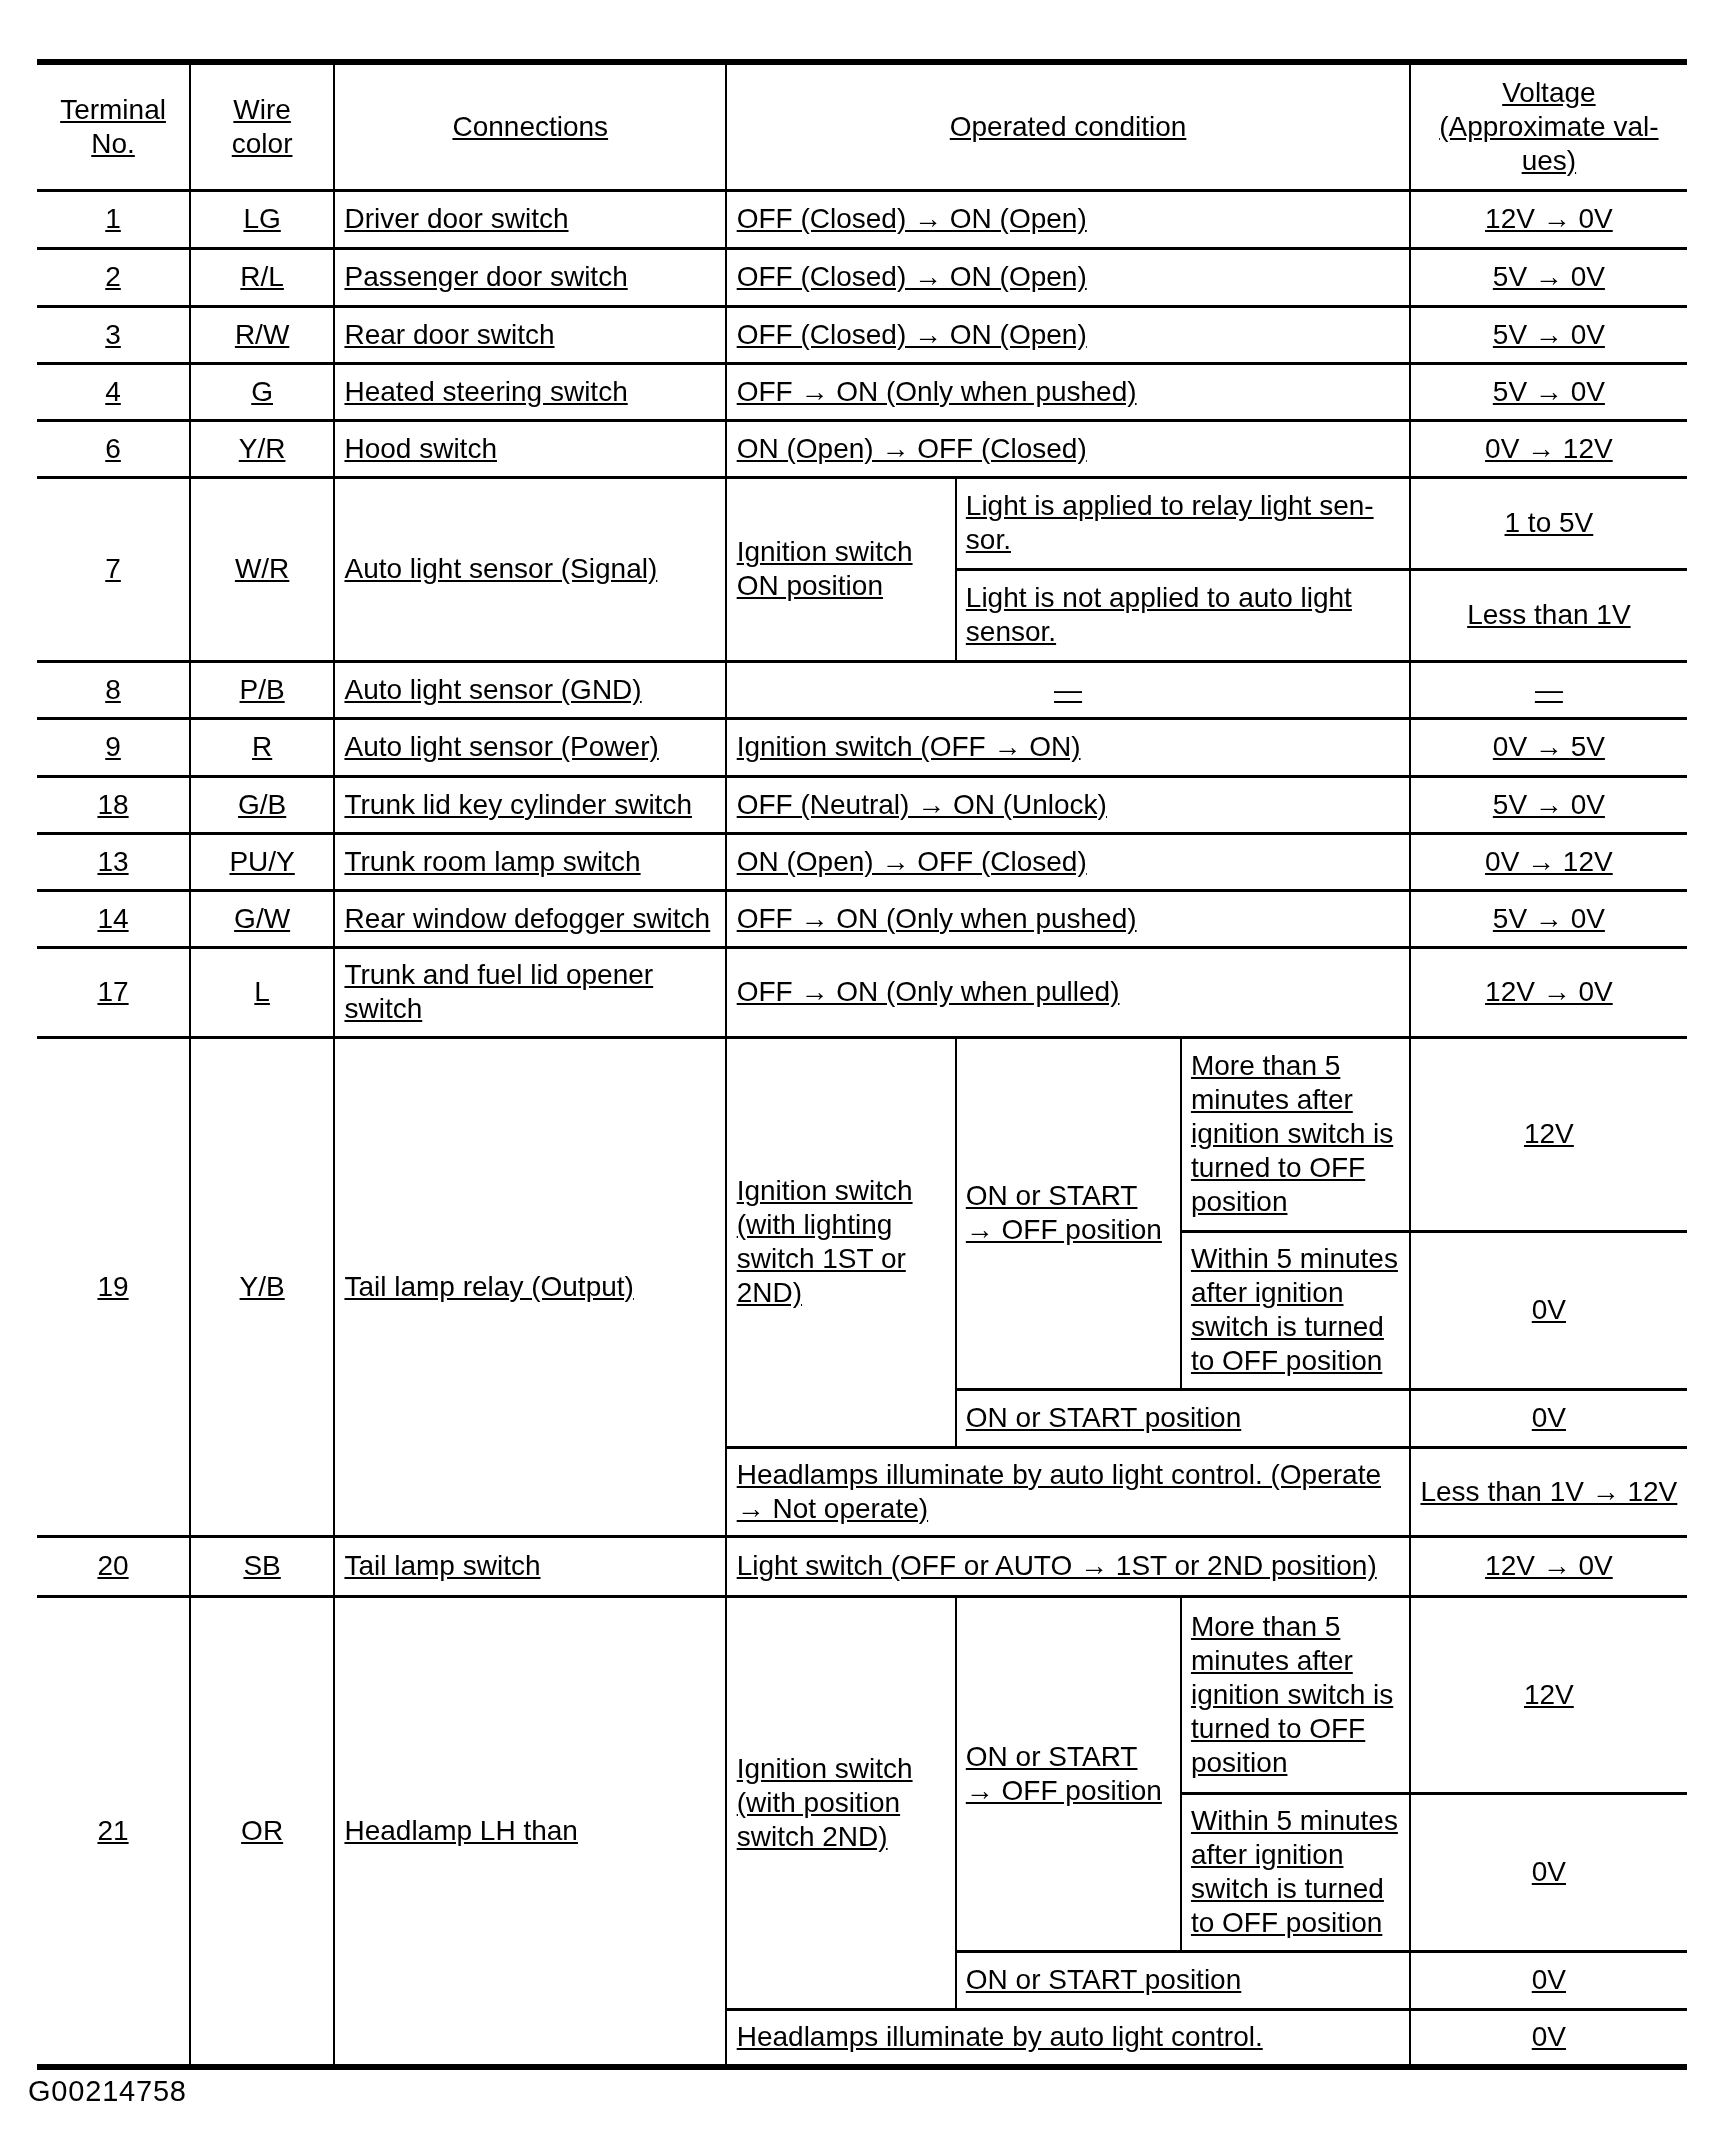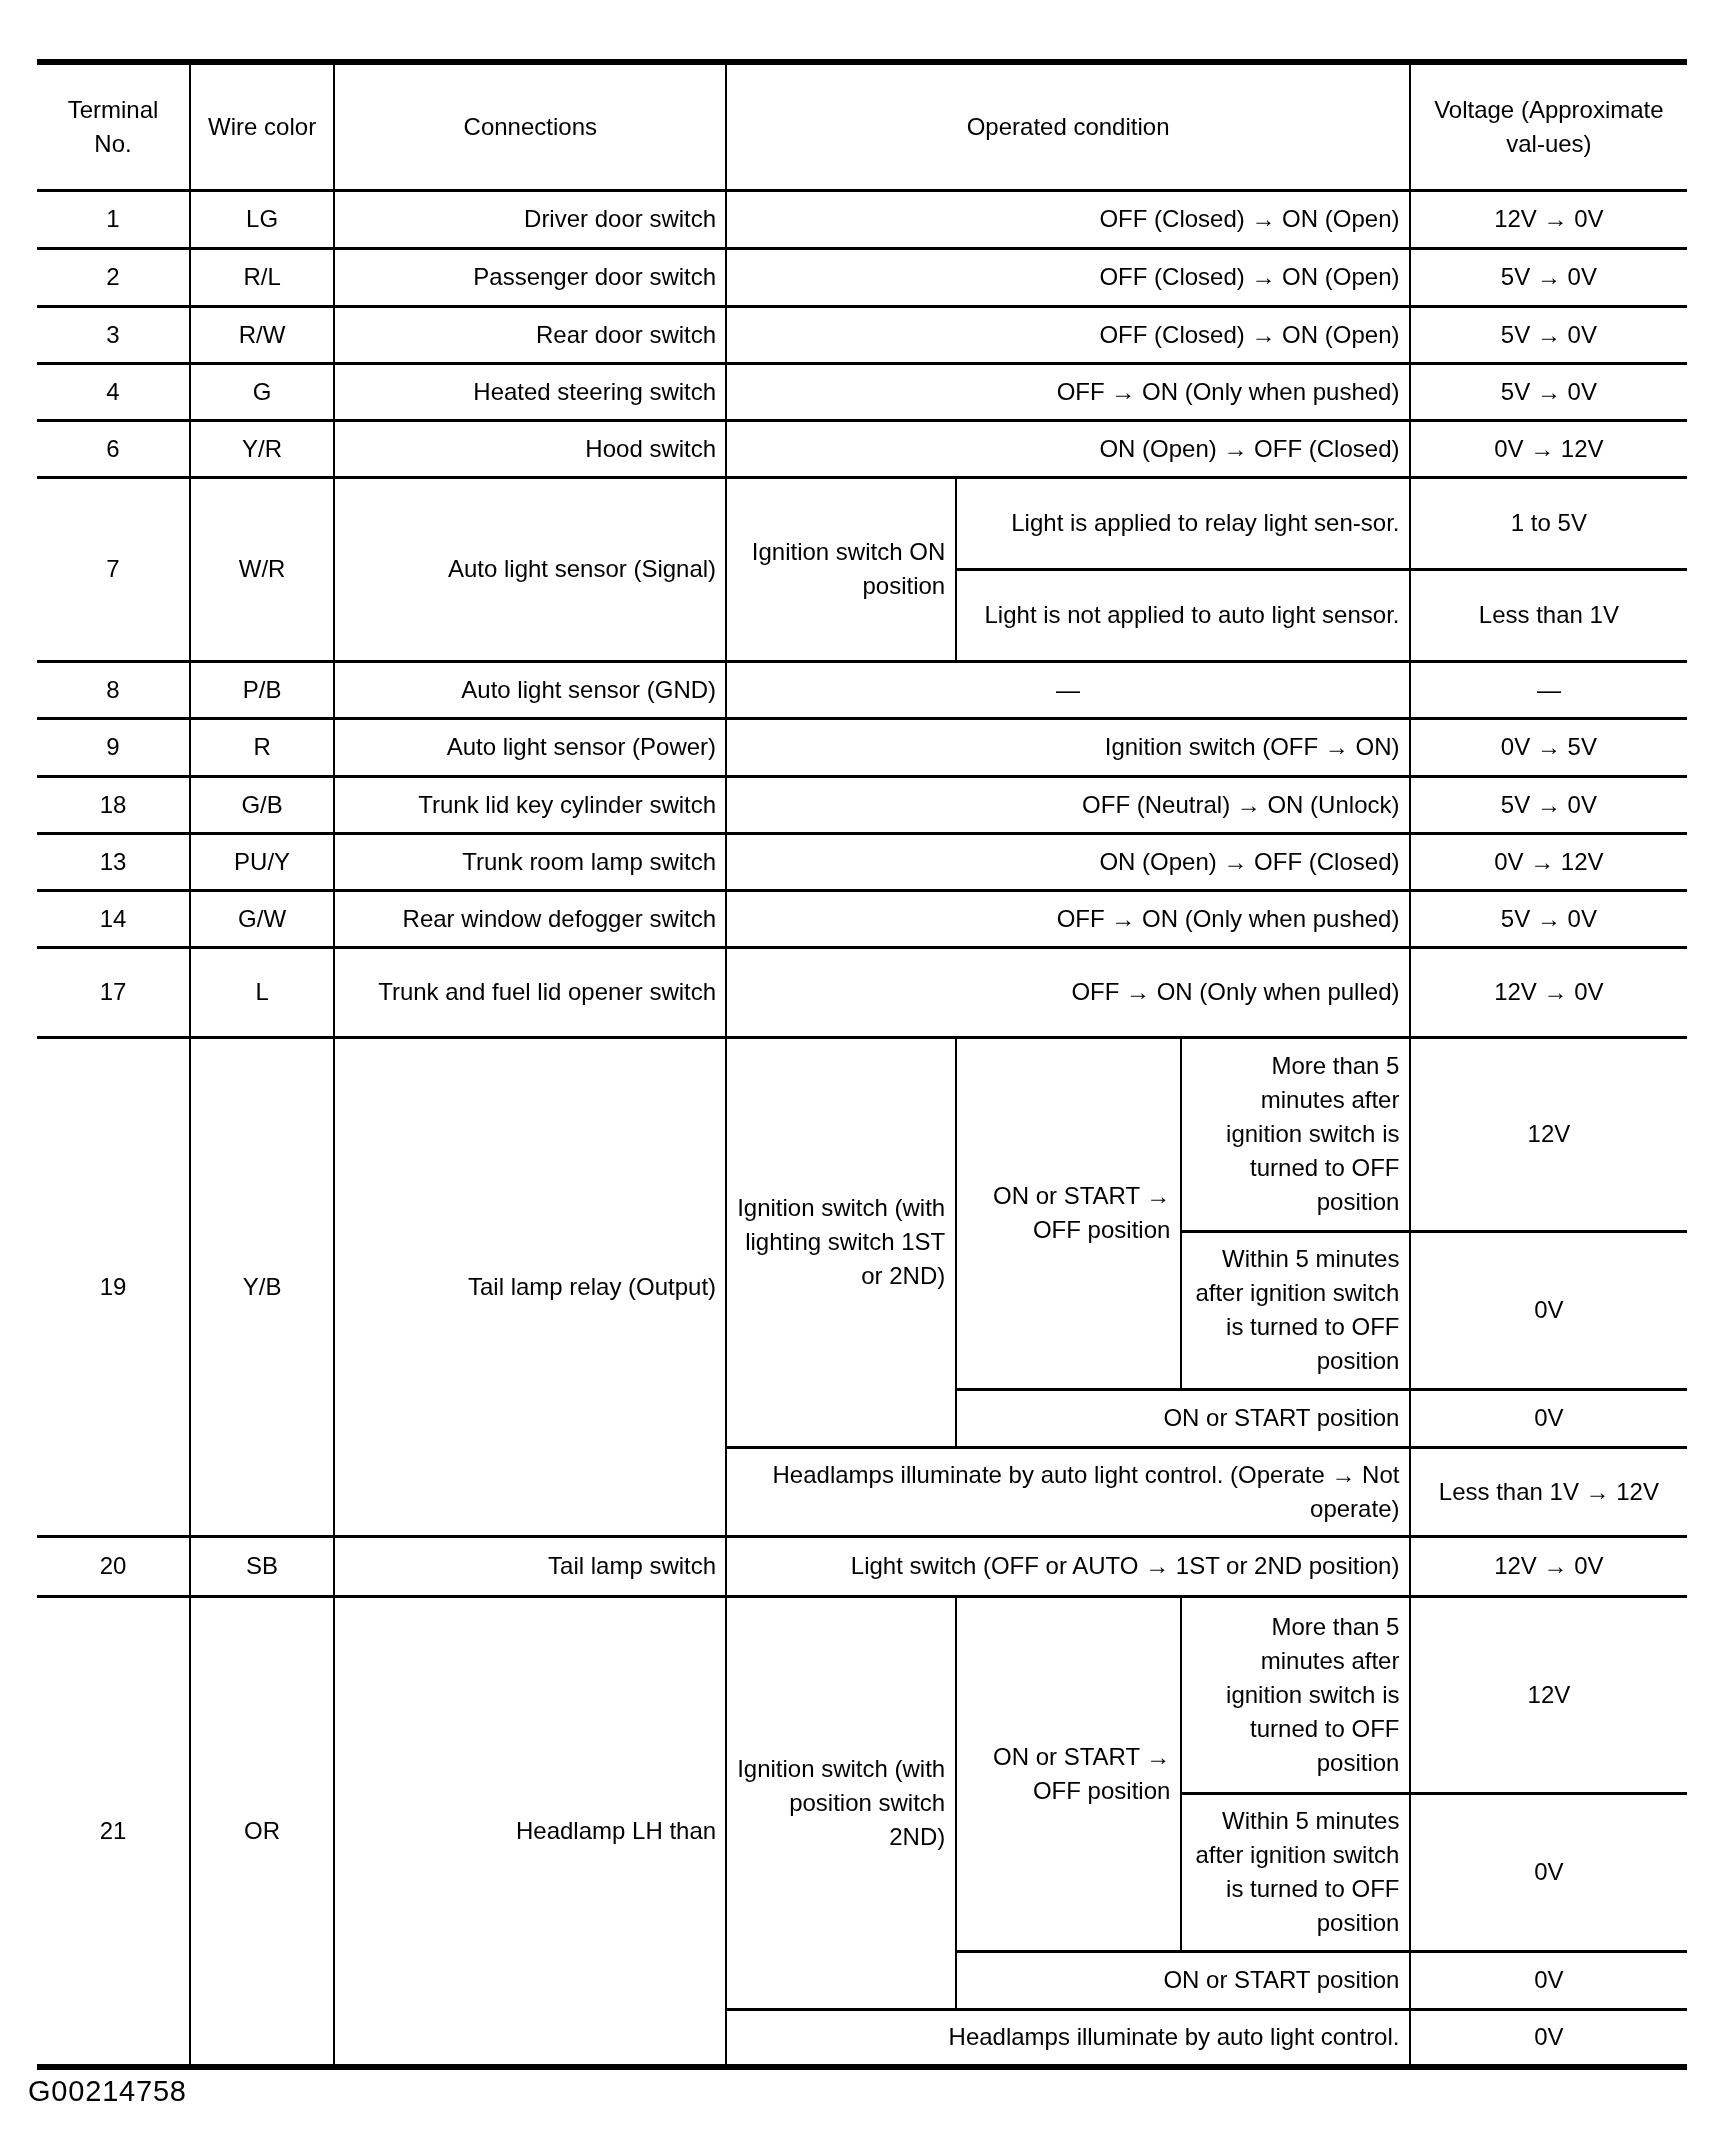--- a/index.html
+++ b/index.html
@@ -2,33 +2,33 @@
 <html style="font-size:12.4px"><head>
 <meta charset="utf-8">
 <style>
   html, body { margin: 0; padding: 0; background: #ffffff; }
   body { width: 1719px; height: 2151px; position: relative; overflow: hidden;
          font-family: "Liberation Sans", sans-serif; color: #000; }
   #doc { position: absolute; left: 0; top: 0; width: 1719px; height: 2151px; }
   table.tt {
     position: absolute; left: 37px; top: 59px; width: 1650px;
     border-collapse: collapse; table-layout: fixed;
-    font-size: 24px; line-height: 34px;
-    border-top: 6.2px solid #000; border-bottom: 6.2px solid #000;
+    font-size: 28px; line-height: 34px;
+    border-top: 6.2px solid #000; border-bottom: 6.2px solid #000; text-decoration: underline;
   }
   table.tt td, table.tt th {
     border-left: 2.3px solid #000; border-right: 2.3px solid #000;
     border-top: 3.9px solid #000; border-bottom: 3.9px solid #000;
     padding: 3.1px 9.3px; vertical-align: middle; font-weight: normal;
   }
   table.tt tr > *:first-child { border-left: none; }
   table.tt tr > *:last-child { border-right: none; }
   table.tt th { text-align: center; }
   .c { text-align: center; }
-  .l { text-align: right; }
+  .l { text-align: left; }
   .sub { border-top-width: 2.3px !important; }
   .footer-code {
     position: absolute; left: 28px; top: 2075px;
     font-size: 29px; letter-spacing: 0.8px;
   }
 </style>
 </head>
 <body>
 
 <div id="doc">

